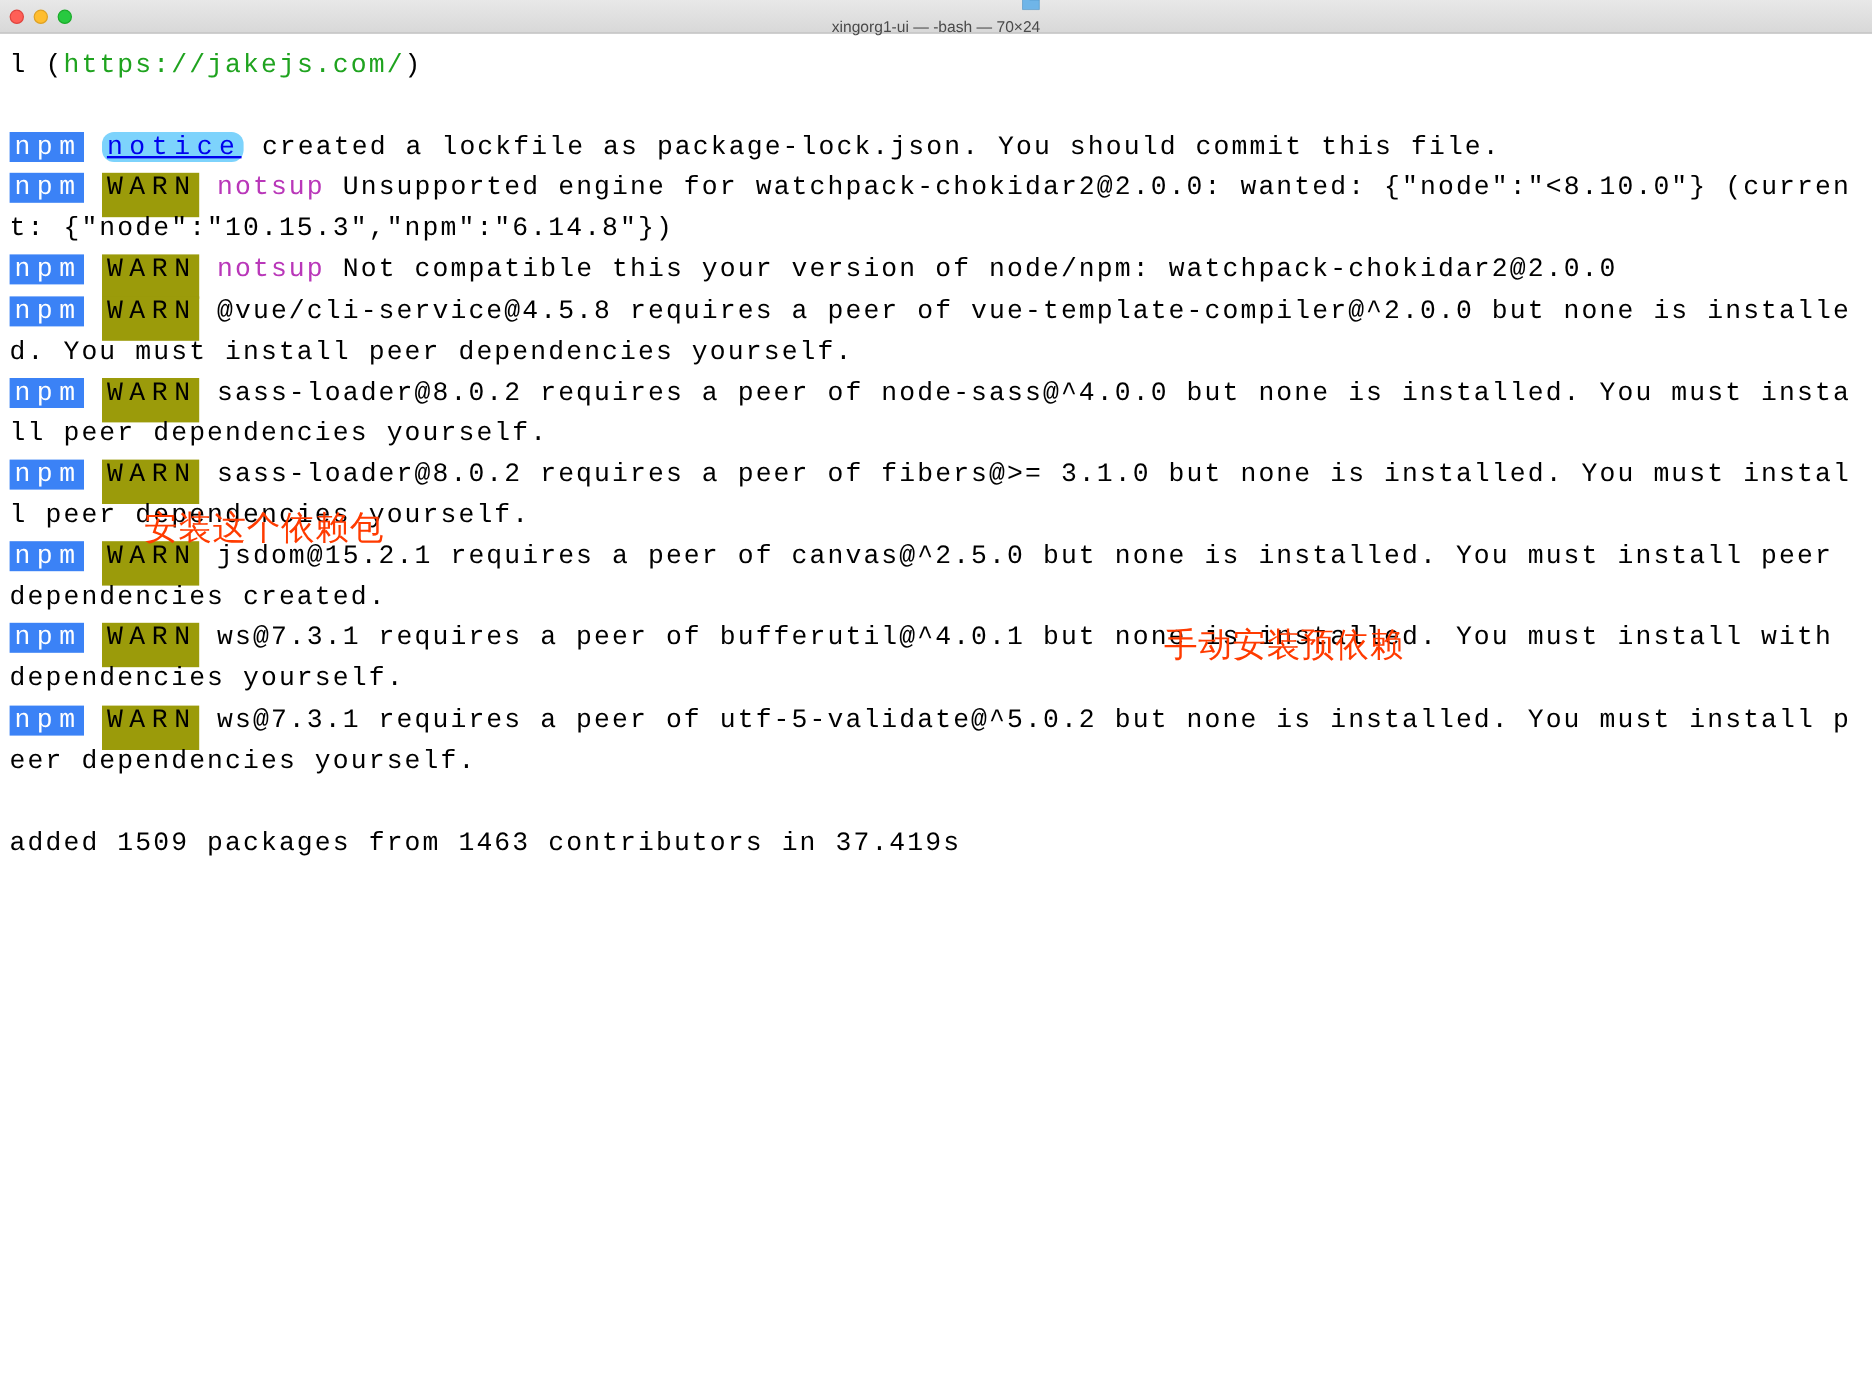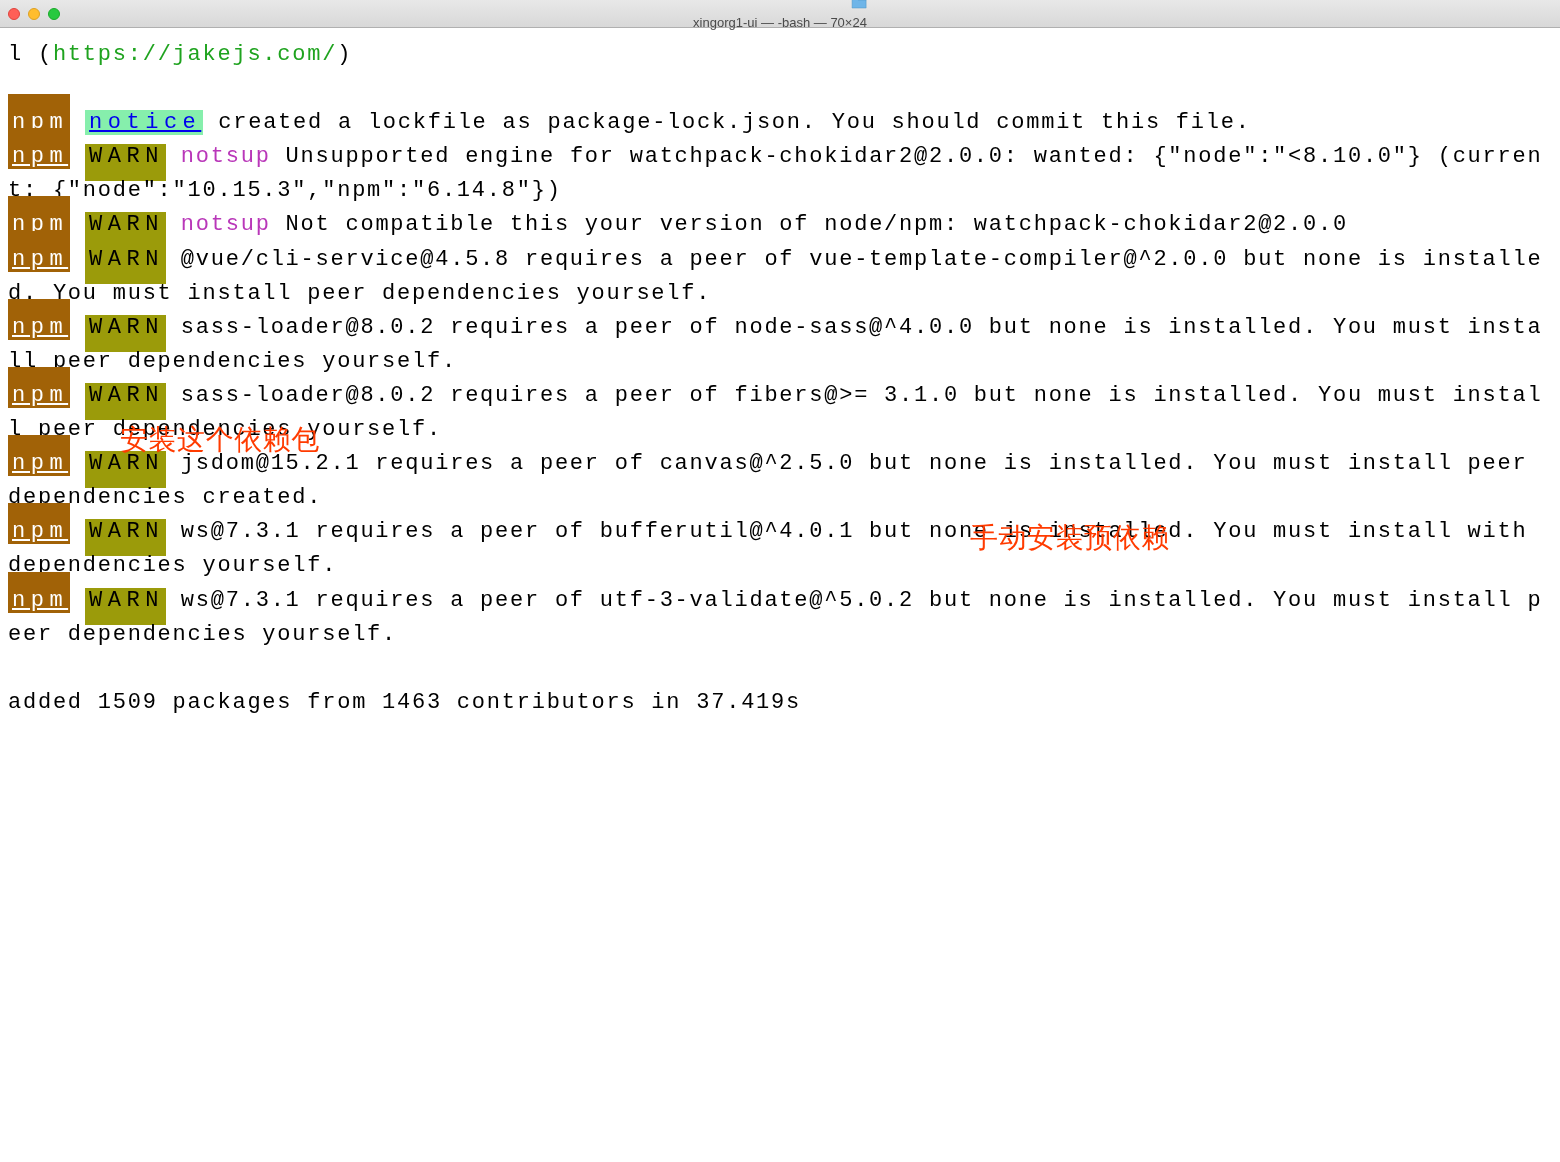--- a/index.html
+++ b/index.html
@@ -58,32 +58,32 @@
       padding: 10px 8px;
       font-size: 22px;
       line-height: 1.55;
       letter-spacing: 0.08em;
       white-space: pre-wrap;
       word-break: break-all;
       color: #000;
       position: relative;
     }
     .npm-badge {
-      background: #a16207;
+      background: #3b82f6;
       color: #fff;
       letter-spacing: 0.25em;
-      padding: 16px 2px 0 4px;
-      text-decoration: underline;
+      padding: 0 2px 0 4px;
     }
     .notice-badge {
-      background: #86efac;
+      background: #7dd3fc;
       color: #0000ee;
       text-decoration: underline;
       letter-spacing: 0.25em;
       padding: 0 2px 0 4px;
+      border-radius: 10px;
     }
     .warn-badge {
       background: #9b9b0a;
       color: #000;
       letter-spacing: 0.25em;
       padding: 0 2px 12px 4px;
     }
     .notsup {
       color: #b937b9;
     }
@@ -123,18 +123,18 @@
 <div class="terminal"><span>l (</span><span class="url-green">https://jakejs.com/</span><span>)</span>
 
 <span class="npm-badge">npm</span> <span class="notice-badge">notice</span><span> created a lockfile as package-lock.json. You should commit this file.</span>
 <span class="npm-badge">npm</span> <span class="warn-badge">WARN</span> <span class="notsup">notsup</span><span> Unsupported engine for watchpack-chokidar2@2.0.0: wanted: {"node":"&lt;8.10.0"} (current: {"node":"10.15.3","npm":"6.14.8"})</span>
 <span class="npm-badge">npm</span> <span class="warn-badge">WARN</span> <span class="notsup">notsup</span><span> Not compatible this your version of node/npm: watchpack-chokidar2@2.0.0</span>
 <span class="npm-badge">npm</span> <span class="warn-badge">WARN</span><span> @vue/cli-service@4.5.8 requires a peer of vue-template-compiler@^2.0.0 but none is installed. You must install peer dependencies yourself.</span>
 <span class="npm-badge">npm</span> <span class="warn-badge">WARN</span><span> sass-loader@8.0.2 requires a peer of node-sass@^4.0.0 but none is installed. You must install peer dependencies yourself.</span>
 <span class="npm-badge">npm</span> <span class="warn-badge">WARN</span><span> sass-loader@8.0.2 requires a peer of fibers@&gt;= 3.1.0 but none is installed. You must install peer dependencies yourself.</span>
 <span class="npm-badge">npm</span> <span class="warn-badge">WARN</span><span> jsdom@15.2.1 requires a peer of canvas@^2.5.0 but none is installed. You must install peer dependencies created.</span>
 <span class="npm-badge">npm</span> <span class="warn-badge">WARN</span><span> ws@7.3.1 requires a peer of bufferutil@^4.0.1 but none is installed. You must install with dependencies yourself.</span>
-<span class="npm-badge">npm</span> <span class="warn-badge">WARN</span><span> ws@7.3.1 requires a peer of utf-3-validate@^5.0.2 but none is installed. You must install peer dependencies yourself.</span>
+<span class="npm-badge">npm</span> <span class="warn-badge">WARN</span><span> ws@7.3.1 requires a peer of utf-5-validate@^5.0.2 but none is installed. You must install peer dependencies yourself.</span>
 
 <span>added 1509 packages from 1463 contributors in 37.419s</span>
 <div class="annotation anno1">安装这个依赖包</div>
 <div class="annotation anno2">手动安装预依赖</div>
 </div>
 
 </body></html>

